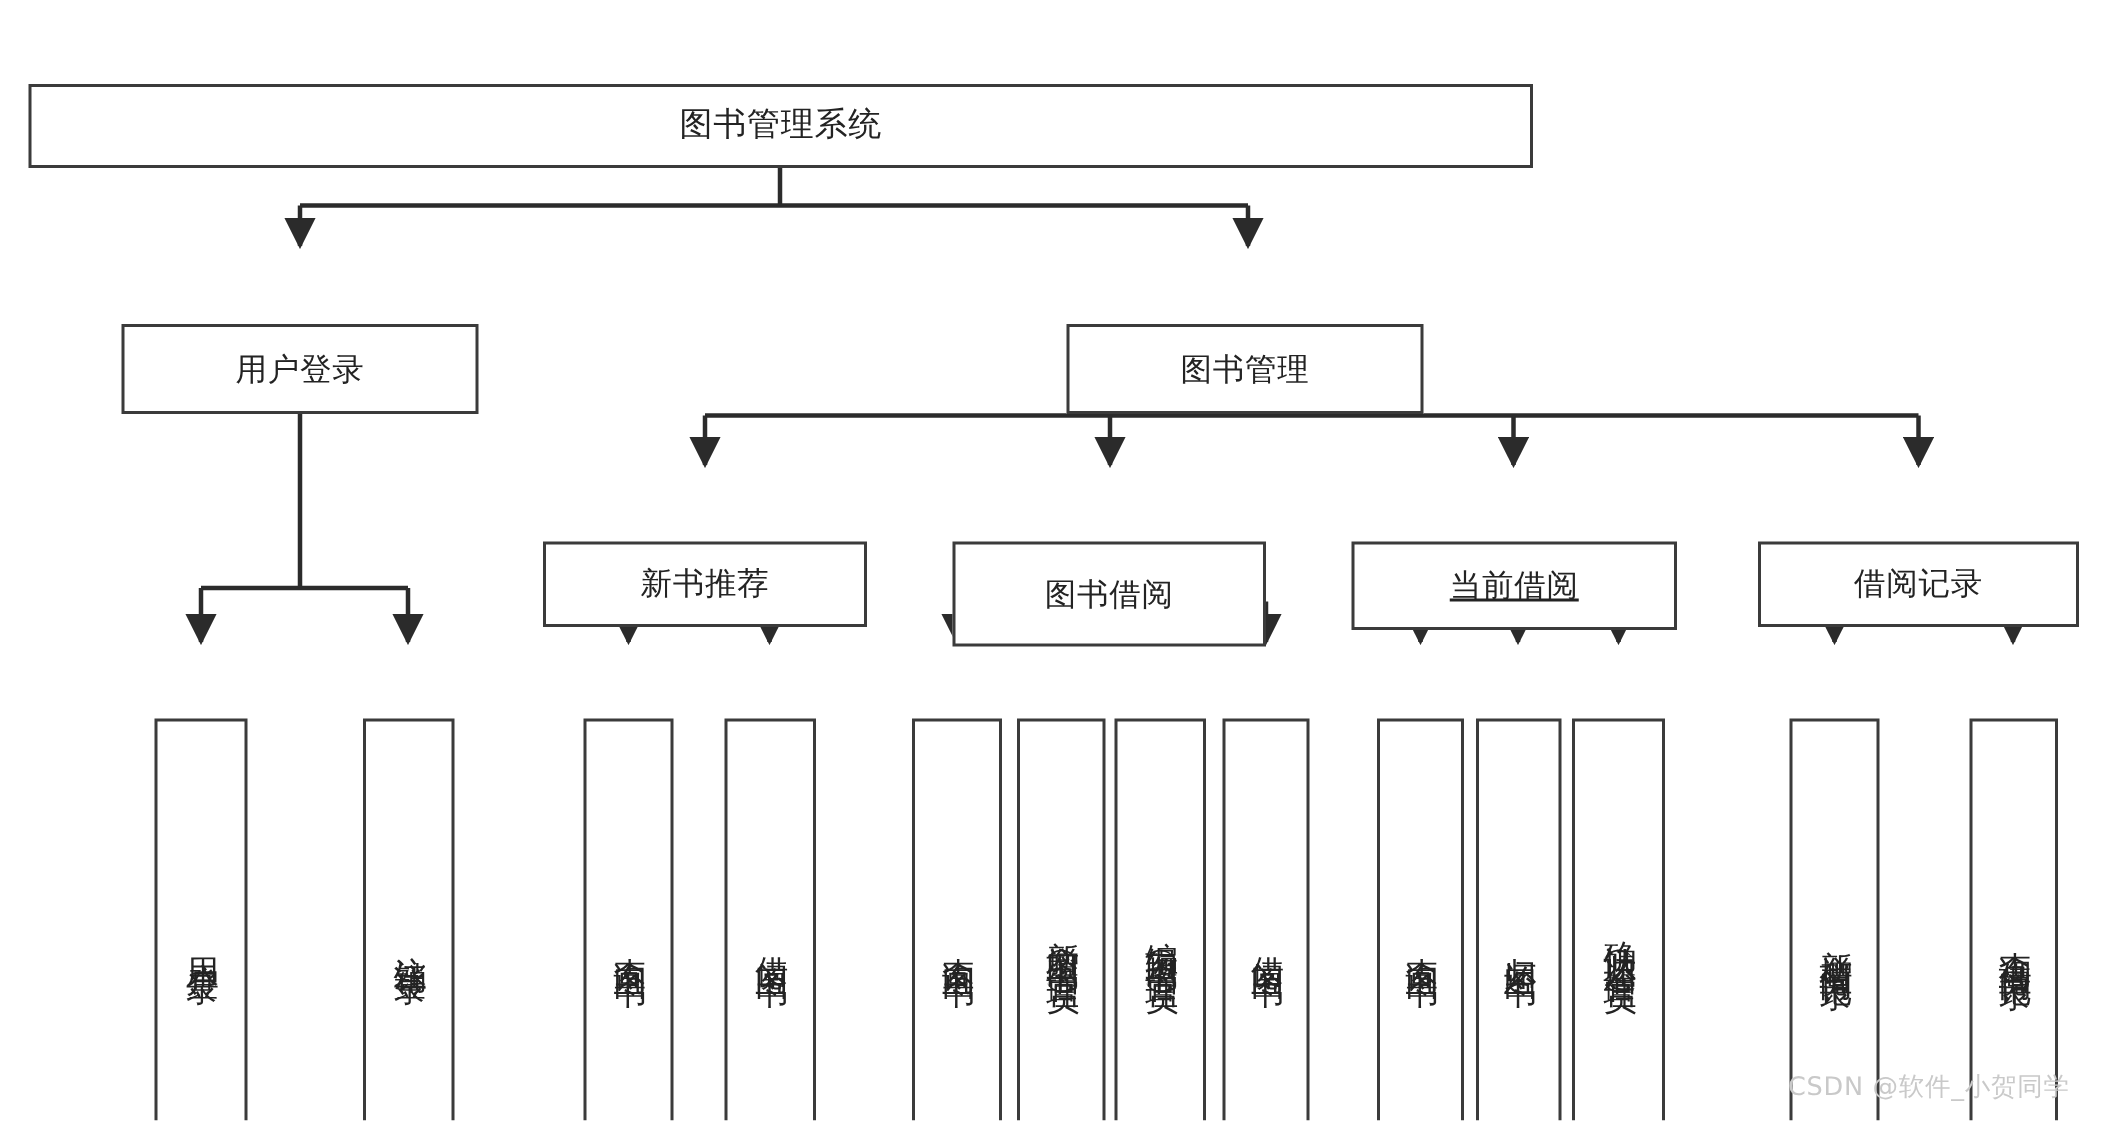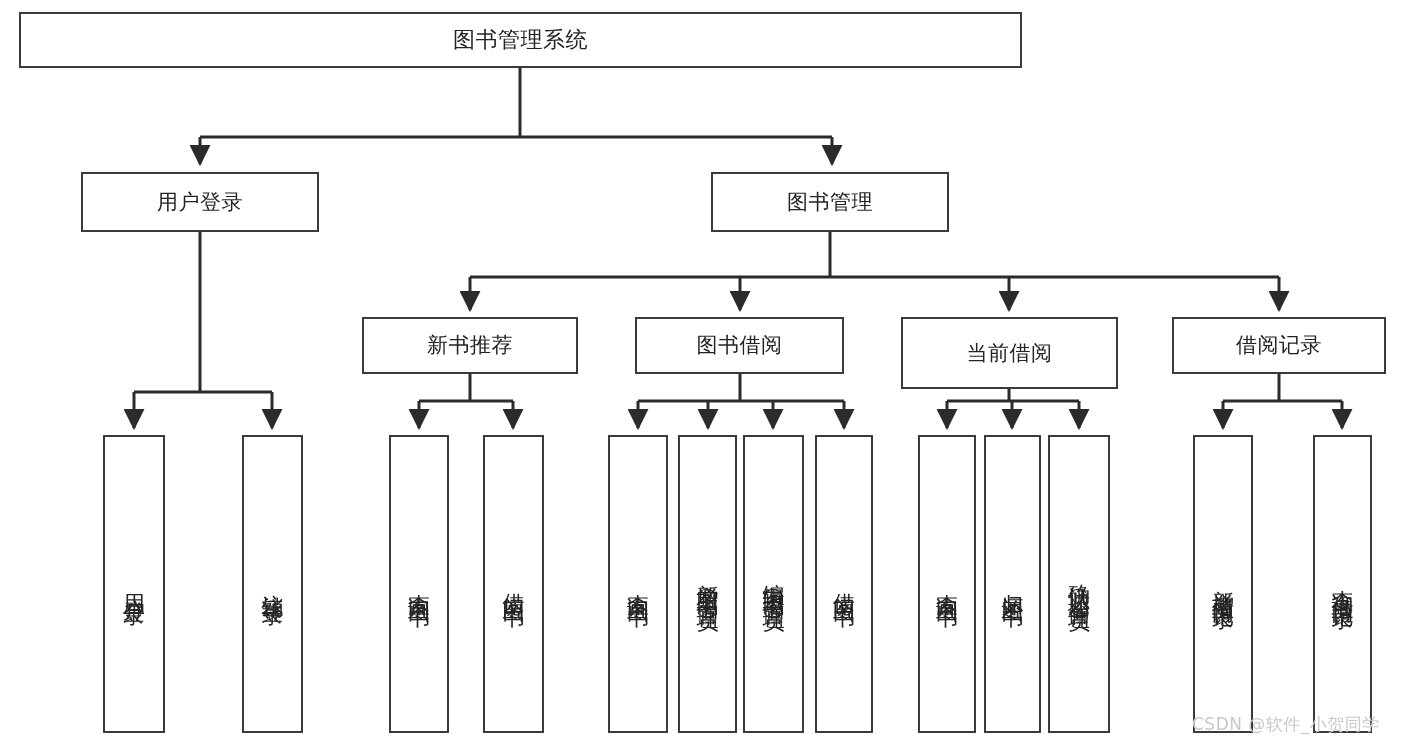--- a/index.html
+++ b/index.html
@@ -27,20 +27,21 @@
   .node {
     position: absolute;
     box-sizing: border-box;
     background: #ffffff;
     border: 2px solid #3b3b3b;
     display: flex;
     align-items: center;
     justify-content: center;
     color: #232323;
     z-index: 2;
+    margin-top: 44px;
   }
   .node-label {
     display: block;
     text-align: center;
     color: #232323;
     line-height: 1.18;
     letter-spacing: 0.5px;
   }
   
   .horiz .node-label {
@@ -129,24 +130,24 @@
   <div class="node horiz" style="left:81px; top:172px; width:238px; height:60px;">
     <span class="node-label">用户登录</span>
   </div>
   <div class="node horiz" style="left:362px; top:317px; width:216px; height:57px;">
     <span class="node-label">新书推荐</span>
   </div>
 
   <div class="node horiz" style="left:711px; top:172px; width:238px; height:60px;">
     <span class="node-label">图书管理</span>
   </div>
-  <div class="node horiz" style="left:635px; top:317px; width:209px; height:57px;">
+  <div class="node horiz" style="left:635px; top:317px; width:209px; height:70px;">
     <span class="node-label">图书借阅</span>
   </div>
-  <div class="node horiz" style="left:901px; top:317px; width:217px; height:72px;">
+  <div class="node horiz" style="left:901px; top:317px; width:217px; height:59px;text-decoration:underline;">
     <span class="node-label">当前借阅</span>
   </div>
   <div class="node horiz" style="left:1172px; top:317px; width:214px; height:57px;justify-content:center;">
     <span class="node-label">借阅记录</span>
   </div>
 
   <div class="node vert" style="left:103px; top:435px; width:62px; height:298px;">
     <span class="node-label">用户登录</span>
   </div>
   <div class="node vert" style="left:242px; top:435px; width:61px; height:298px;">

